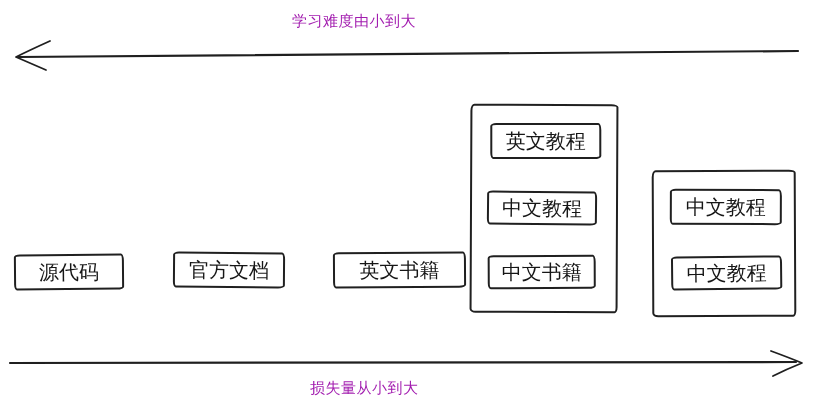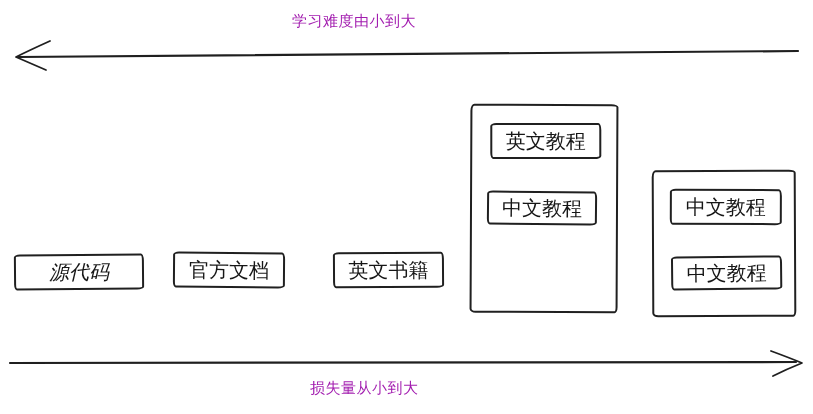--- a/index.html
+++ b/index.html
@@ -74,38 +74,41 @@
     <g>
       <path class="shaft" d="M798 51 C 540 53, 280 55, 18 57"></path>
       <path class="head" d="M50 41 Q 30 50 16 57 Q 30 63 46 70"></path>
     </g>
     <g>
       <path class="shaft" d="M10 363 C 270 362, 530 361, 796 362"></path>
       <path class="head" d="M771 351 Q 790 358 802 363 Q 787 369 773 376"></path>
     </g>
   </svg>
 
-  <div class="sketch-box r1" style="left:14px; top:254px; width:130px; height:36px;font-style:italic;">
+  <div class="sketch-box r1" style="left:14px; top:254px; width:110px; height:36px;">
     <span>源代码</span>
   </div>
 
   <div class="sketch-box r2" style="left:173px; top:252px; width:112px; height:36px;">
     <span>官方文档</span>
   </div>
 
-  <div class="sketch-box r3" style="left:333px; top:252px; width:111px; height:36px;">
+  <div class="sketch-box r3" style="left:333px; top:252px; width:133px; height:36px;">
     <span>英文书籍</span>
   </div>
 
   <div class="sketch-box group-box r4" style="left:470px; top:104px; width:148px; height:209px;">
     <div class="sketch-box r5" style="left:18px; top:17px; width:111px; height:36px;">
       <span>英文教程</span>
     </div>
     <div class="sketch-box r6" style="left:15px; top:85px; width:110px; height:34px;">
       <span>中文教程</span>
+    </div>
+    <div class="sketch-box r1" style="left:16px; top:149px; width:108px; height:34px;">
+      <span>中文书籍</span>
     </div>
   </div>
 
   <div class="sketch-box group-box r5" style="left:652px; top:170px; width:144px; height:147px;">
     <div class="sketch-box r2" style="left:16px; top:17px; width:112px; height:36px;">
       <span>中文教程</span>
     </div>
     <div class="sketch-box r3" style="left:17px; top:84px; width:111px; height:34px;">
       <span>中文教程</span>
     </div>

